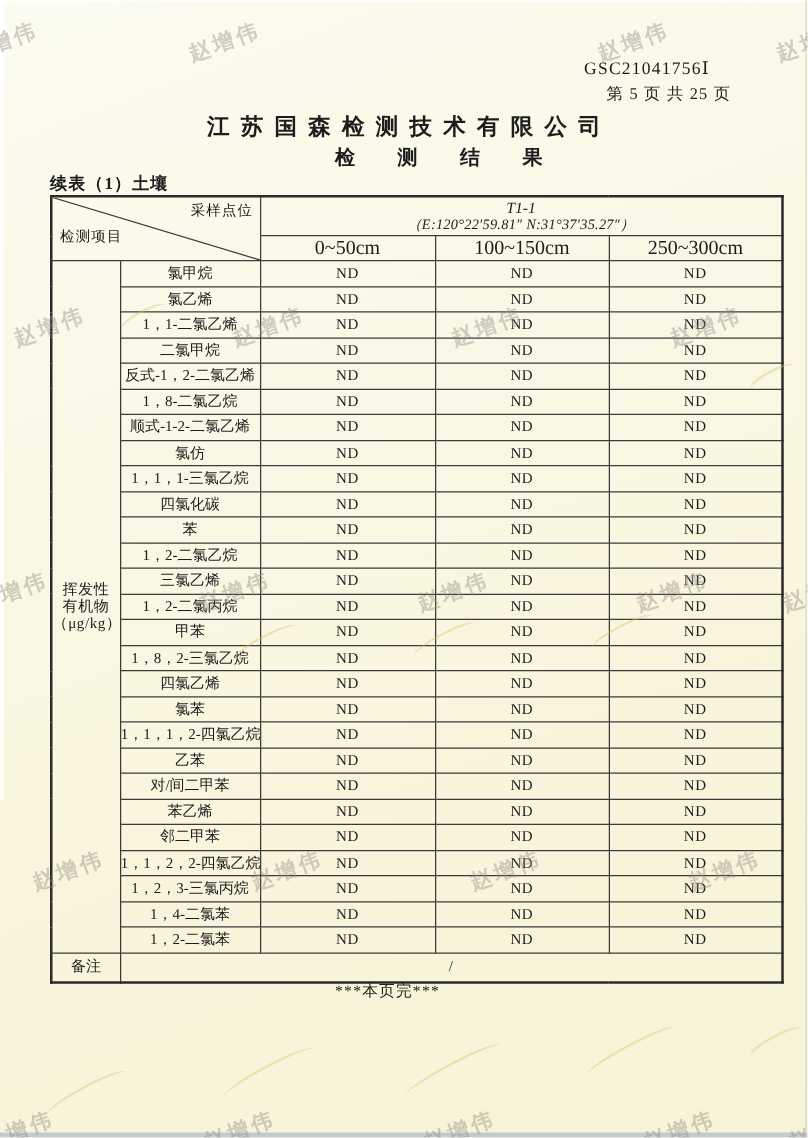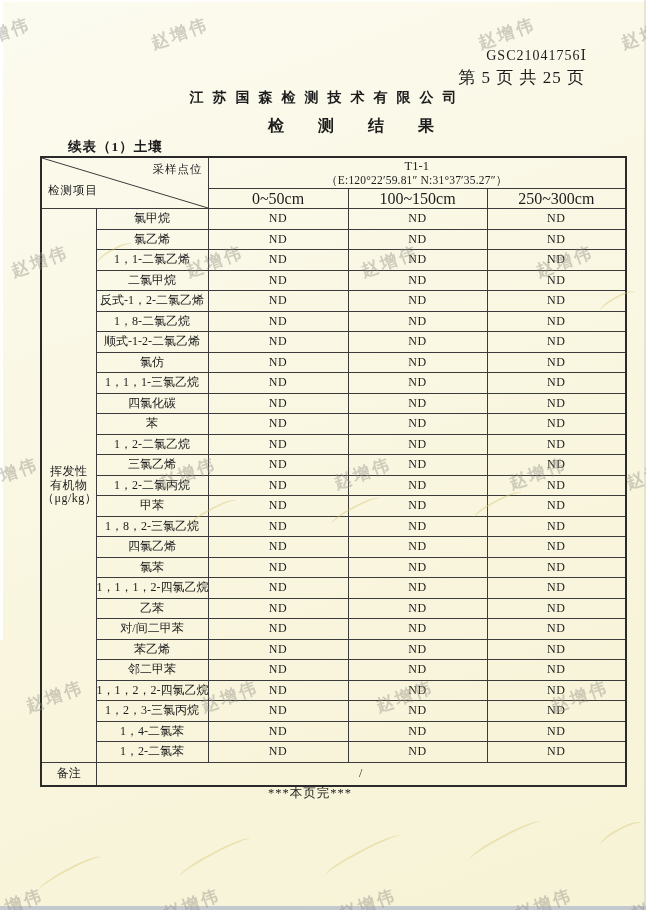--- a/index.html
+++ b/index.html
@@ -11,43 +11,43 @@
   }
   .paper{
     position:absolute;inset:0;
     background:linear-gradient(160deg,#fcfbf0 0%,#faf8e6 30%,#f9f5dd 65%,#f7f3d6 100%);
   }
   .edge-left{position:absolute;left:0;top:0;width:3px;height:640px;background:rgba(255,255,255,.85);}
   .edge-top{position:absolute;left:0;top:0;right:0;height:2px;background:rgba(255,255,255,.8);}
   .edge-bottom{position:absolute;left:0;right:0;bottom:0;height:4px;background:#c3c9cf;}
   .edge-right{position:absolute;right:0;top:0;bottom:0;width:2px;background:rgba(210,208,190,.5);}
 
-  .report-no{position:absolute;top:47px;right:59px;font-size:14px;letter-spacing:1px;}
-  .page-no{position:absolute;top:66px;right:61px;font-size:17px;letter-spacing:1px;}
+  .report-no{position:absolute;top:47px;right:78px;font-size:14px;letter-spacing:1px;}
+  .page-no{position:absolute;top:66px;right:61px;font-size:13px;letter-spacing:1px;}
   .company{position:absolute;top:89px;left:0;width:100%;text-align:center;
-    font-size:14px;font-weight:bold;letter-spacing:9px;text-indent:9px;}
+    font-size:18px;font-weight:bold;letter-spacing:9px;text-indent:9px;}
   .doc-title{position:absolute;top:116px;left:0;width:100%;text-align:center;
     font-size:16px;font-weight:bold;letter-spacing:34px;text-indent:34px;padding-left:28px;}
-  .caption{position:absolute;top:138px;left:40px;font-size:13.5px;font-weight:bold;letter-spacing:1px;margin-left:28px;}
+  .caption{position:absolute;top:138px;left:40px;font-size:13.5px;font-weight:bold;letter-spacing:1px;}
 
   table.results{
     position:absolute;left:40px;top:156px;width:585px;
     border-collapse:collapse;table-layout:fixed;
     border:2px solid #2a2a2a;
     padding-left:24px;
   }
   table.results td{
     border:1px solid #3b3b3b;padding:0;text-align:center;vertical-align:middle;
     font-size:12px;line-height:1.1;overflow:hidden;white-space:nowrap;
   }
   td.corner-cell{position:relative;height:50px;}
   .corner-svg{position:absolute;left:0;top:0;}
   .corner-tr{position:absolute;top:5px;right:5px;font-size:11.5px;letter-spacing:1px;}
   .corner-bl{position:absolute;bottom:11px;left:6px;font-size:11.5px;letter-spacing:1px;}
-  td.site-cell{height:30px;}
+  td.site-cell{height:30px;font-style:italic;}
   .site-name{font-size:12.5px;line-height:1.15;}
   .site-coords{font-size:11.5px;line-height:1.15;letter-spacing:.2px;}
   tr.depth-row td{height:19px;font-size:16px;}
   tr.data-row td{height:19.5px;}
   td.group-cell{font-size:11.5px;line-height:1.45;letter-spacing:.5px;}
   td.name-cell{font-size:11px;}
   td.val-cell{font-size:12px;letter-spacing:.5px;}
   tr.remark-row td{height:22px;}
   td.remark-val{text-align:left;padding-left:9px;font-size:12px;}
 

